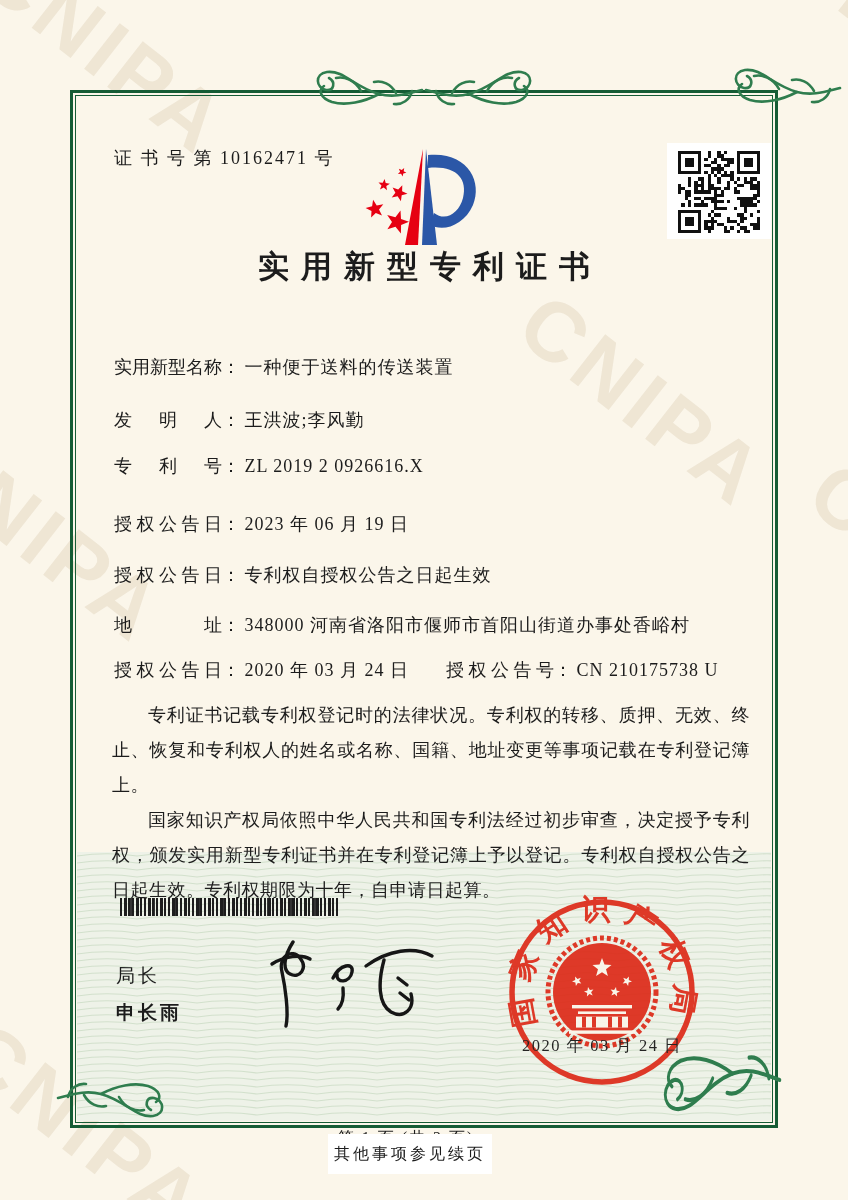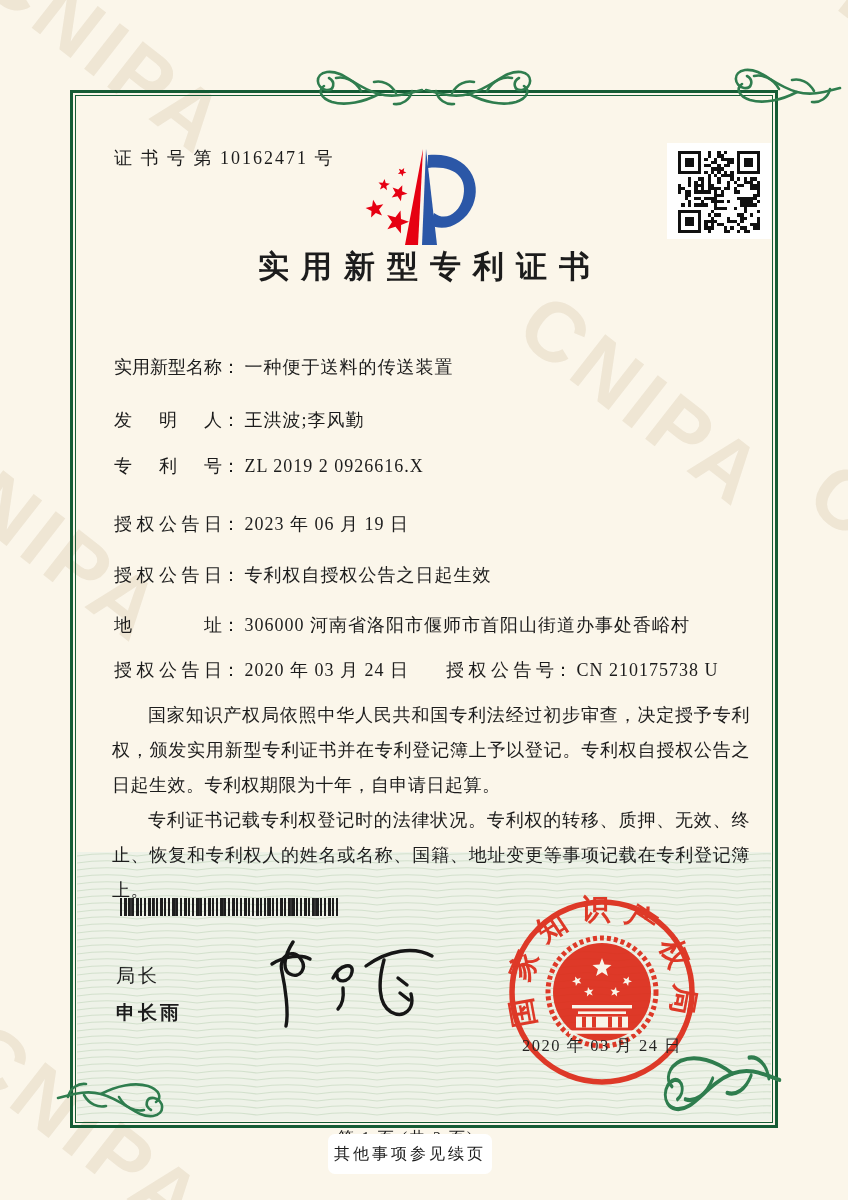--- a/index.html
+++ b/index.html
@@ -45,21 +45,21 @@
       repeating-linear-gradient(90deg,#1d1d1d 0 1px,transparent 1px 6px),
       repeating-linear-gradient(90deg,transparent 0 9px,#333 9px 12px,transparent 12px 23px);
   }
   .signer-title{ position:absolute; left:116px; top:963px; font-size:19px; letter-spacing:3px; z-index:3;font-family:Liberation Mono, monospace; }
   .signer-name{ position:absolute; left:116px; top:1000px; font-size:19px; letter-spacing:3px; z-index:3;font-weight:bold; }
   .signature{ position:absolute; left:248px; top:926px; width:195px; height:108px; z-index:3; }
   .seal{ position:absolute; left:500px; top:890px; width:204px; height:204px; z-index:4; }
   .page-footer{ position:absolute; left:0; top:1128px; width:812px; text-align:center; font-size:16px; letter-spacing:2px; z-index:3; }
   .cont-box{
     position:absolute; left:328px; top:1134px; width:164px; height:40px; background:#ffffff;
-    text-align:center; line-height:40px; font-size:16px; letter-spacing:3px; z-index:3;border-radius:7px;
+    text-align:center; line-height:40px; font-size:16px; letter-spacing:3px; z-index:3;
   }
   .ornaments{ position:absolute; left:0; top:0; width:848px; height:1200px; z-index:5; pointer-events:none; }
 </style>
 </head>
 <body>
 
 <div class="page">
 
   <span class="watermark" style="left:-38px;top:0px">CNIPA</span>
   <span class="watermark" style="left:716px;top:-58px">CNIPA</span>
@@ -354,36 +354,36 @@
   <div class="row" style="top:512px">
     <span class="lbl">授权公告日</span><span class="colon">：</span>
     <span class="val">2023 年 06 月 19 日</span>
   </div>
   <div class="row" style="top:563px">
     <span class="lbl">授权公告日</span><span class="colon">：</span>
     <span class="val">专利权自授权公告之日起生效</span>
   </div>
   <div class="row" style="top:613px">
     <span class="lbl">地址</span><span class="colon">：</span>
-    <span class="val">306000 河南省洛阳市偃师市首阳山街道办事处香峪村</span>
+    <span class="val">348000 河南省洛阳市偃师市首阳山街道办事处香峪村</span>
   </div>
   <div class="row" style="top:658px">
     <span>
       <span class="lbl">授权公告日</span><span class="colon">：</span>
       <span class="val">2020 年 03 月 24 日</span>
     </span>
     <span class="grant2">
       <span class="lbl">授权公告号</span><span class="colon">：</span>
       <span class="val">CN 210175738 U</span>
     </span>
   </div>
 
   <div class="body-text">
+    <p>专利证书记载专利权登记时的法律状况。专利权的转移、质押、无效、终止、恢复和专利权人的姓名或名称、国籍、地址变更等事项记载在专利登记簿上。</p>
     <p>国家知识产权局依照中华人民共和国专利法经过初步审查，决定授予专利权，颁发实用新型专利证书并在专利登记簿上予以登记。专利权自授权公告之日起生效。专利权期限为十年，自申请日起算。</p>
-    <p>专利证书记载专利权登记时的法律状况。专利权的转移、质押、无效、终止、恢复和专利权人的姓名或名称、国籍、地址变更等事项记载在专利登记簿上。</p>
   </div>
 
   <div class="barcode"></div>
 
   <div class="signer-title">局长</div>
   <div class="signer-name">申长雨</div>
 
   <svg class="signature" viewBox="0 0 195 108">
     <g fill="none" stroke="#161616" stroke-width="3.4" stroke-linecap="round">
       <path d="M45,16 C36,30 34,44 42,48 C52,53 60,42 52,32 C44,22 30,30 34,46 C37,60 41,86 38,100"></path>

